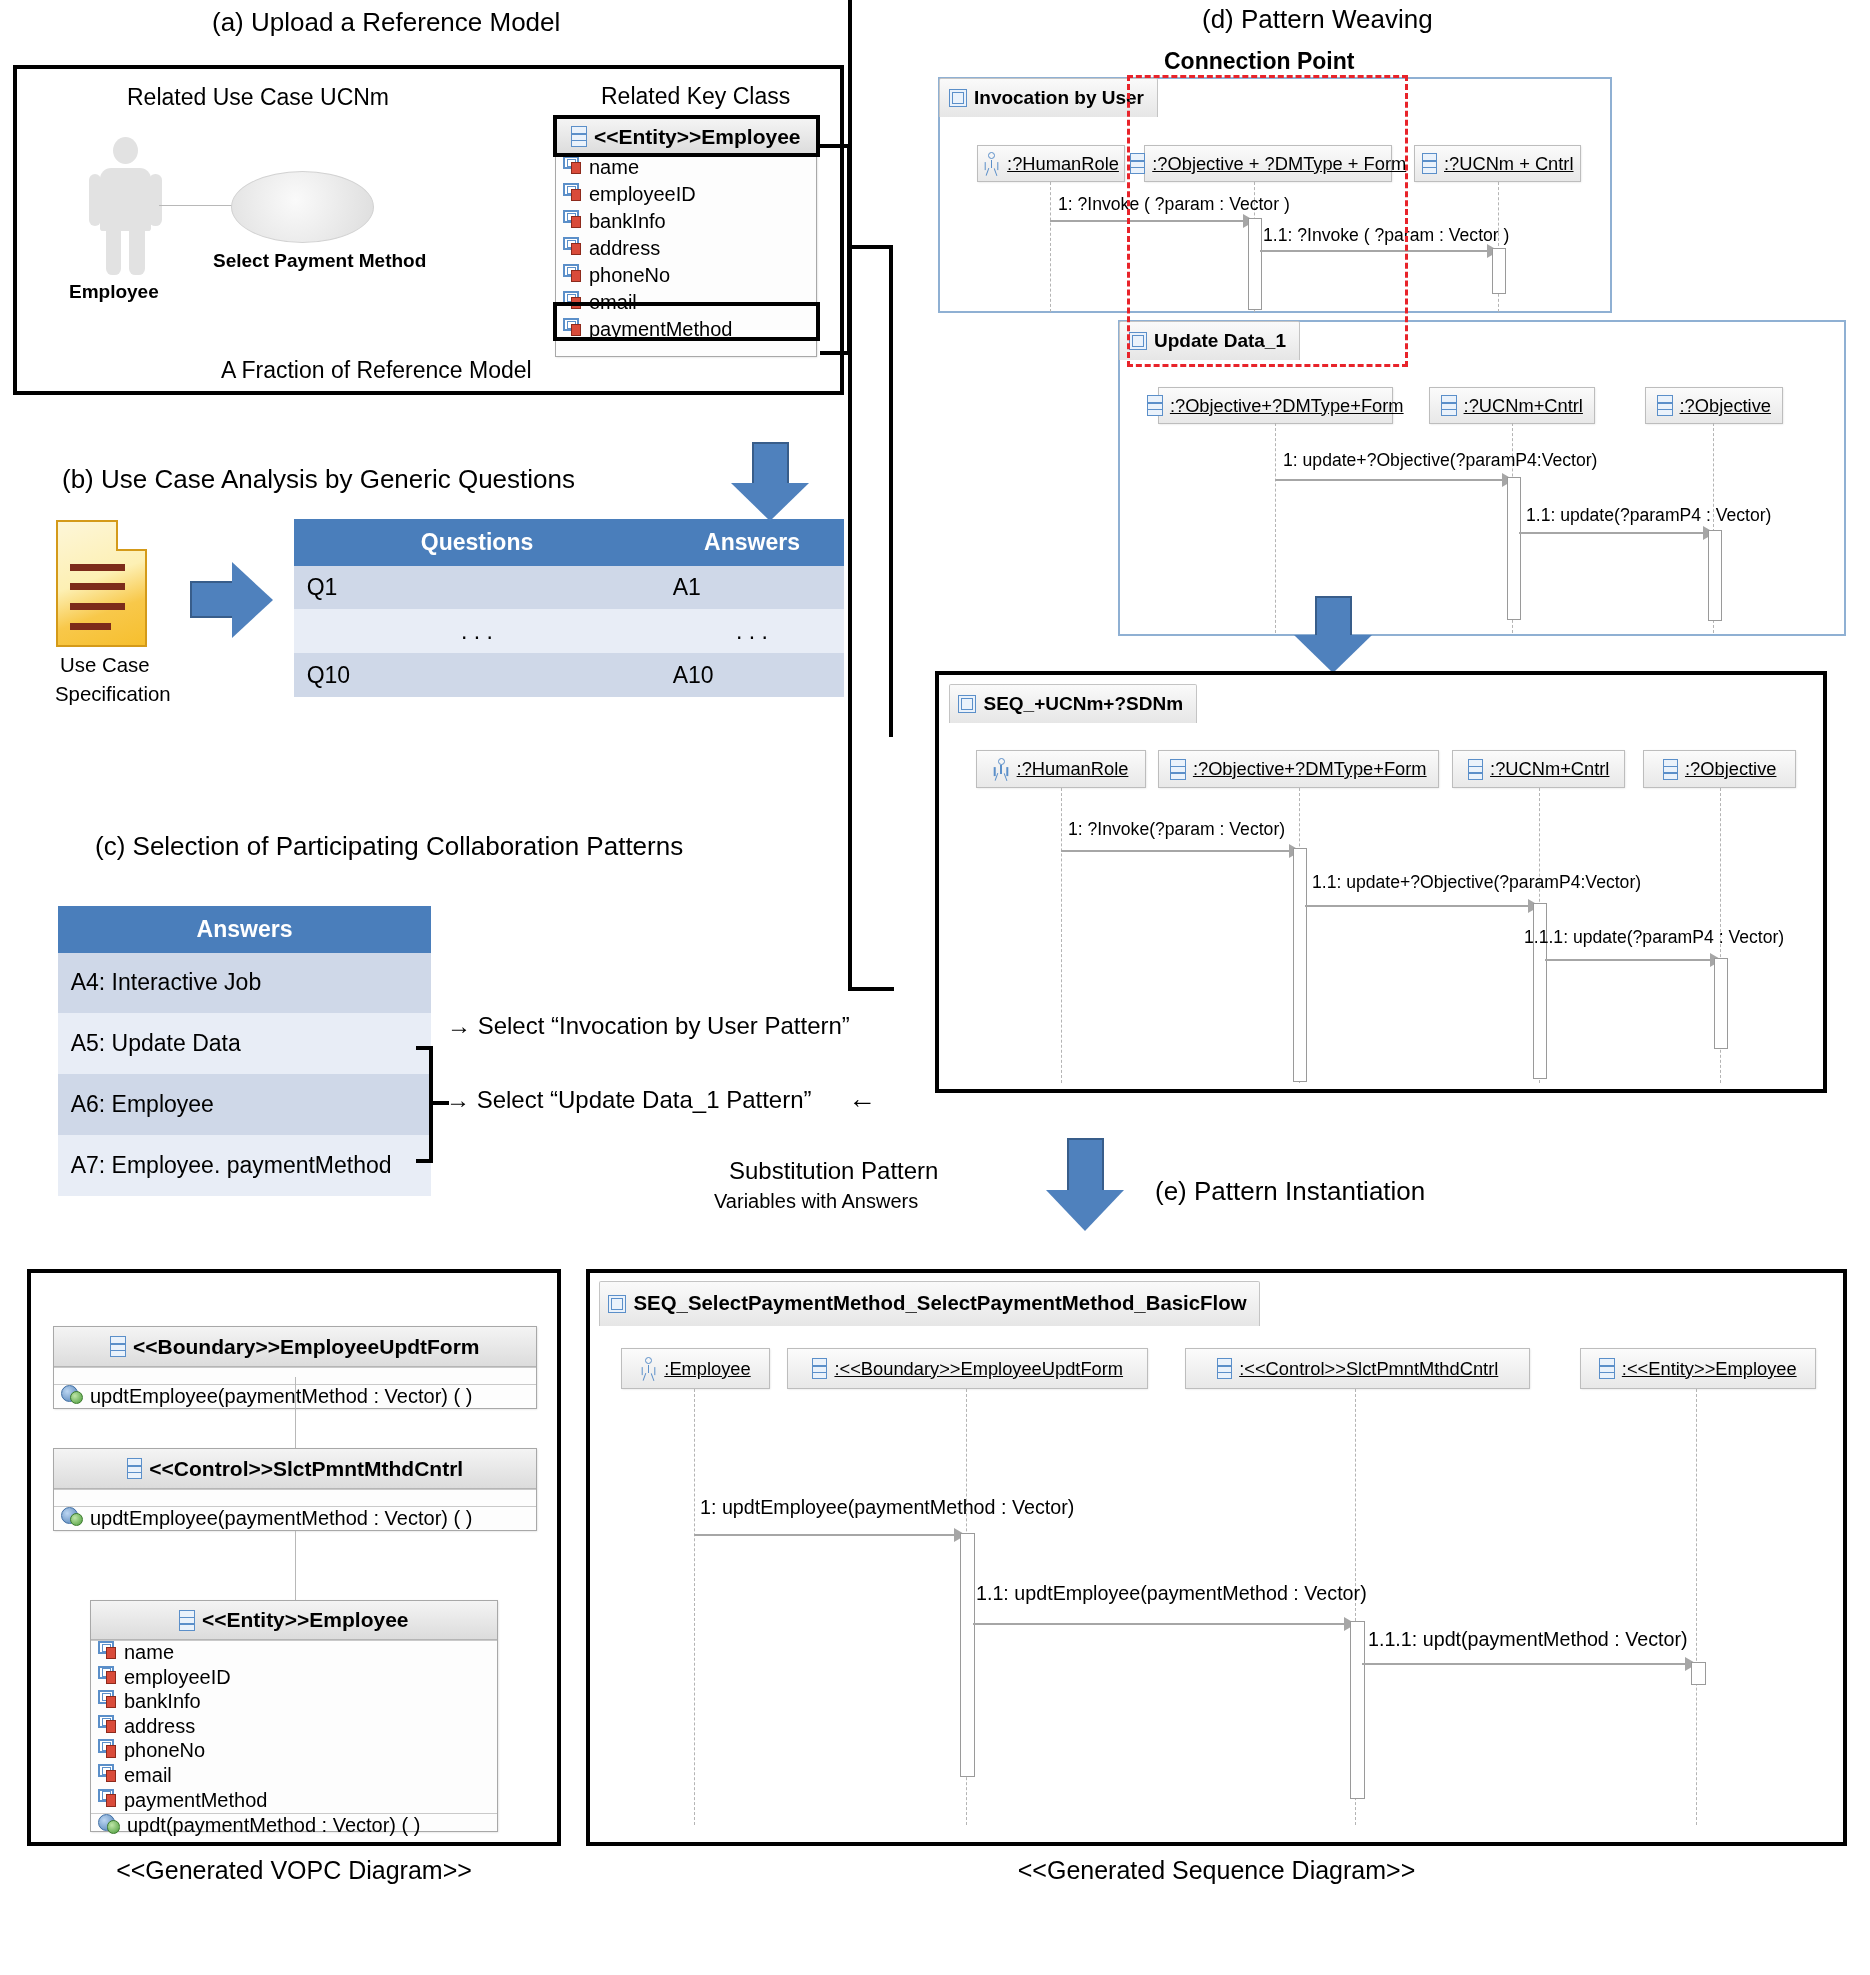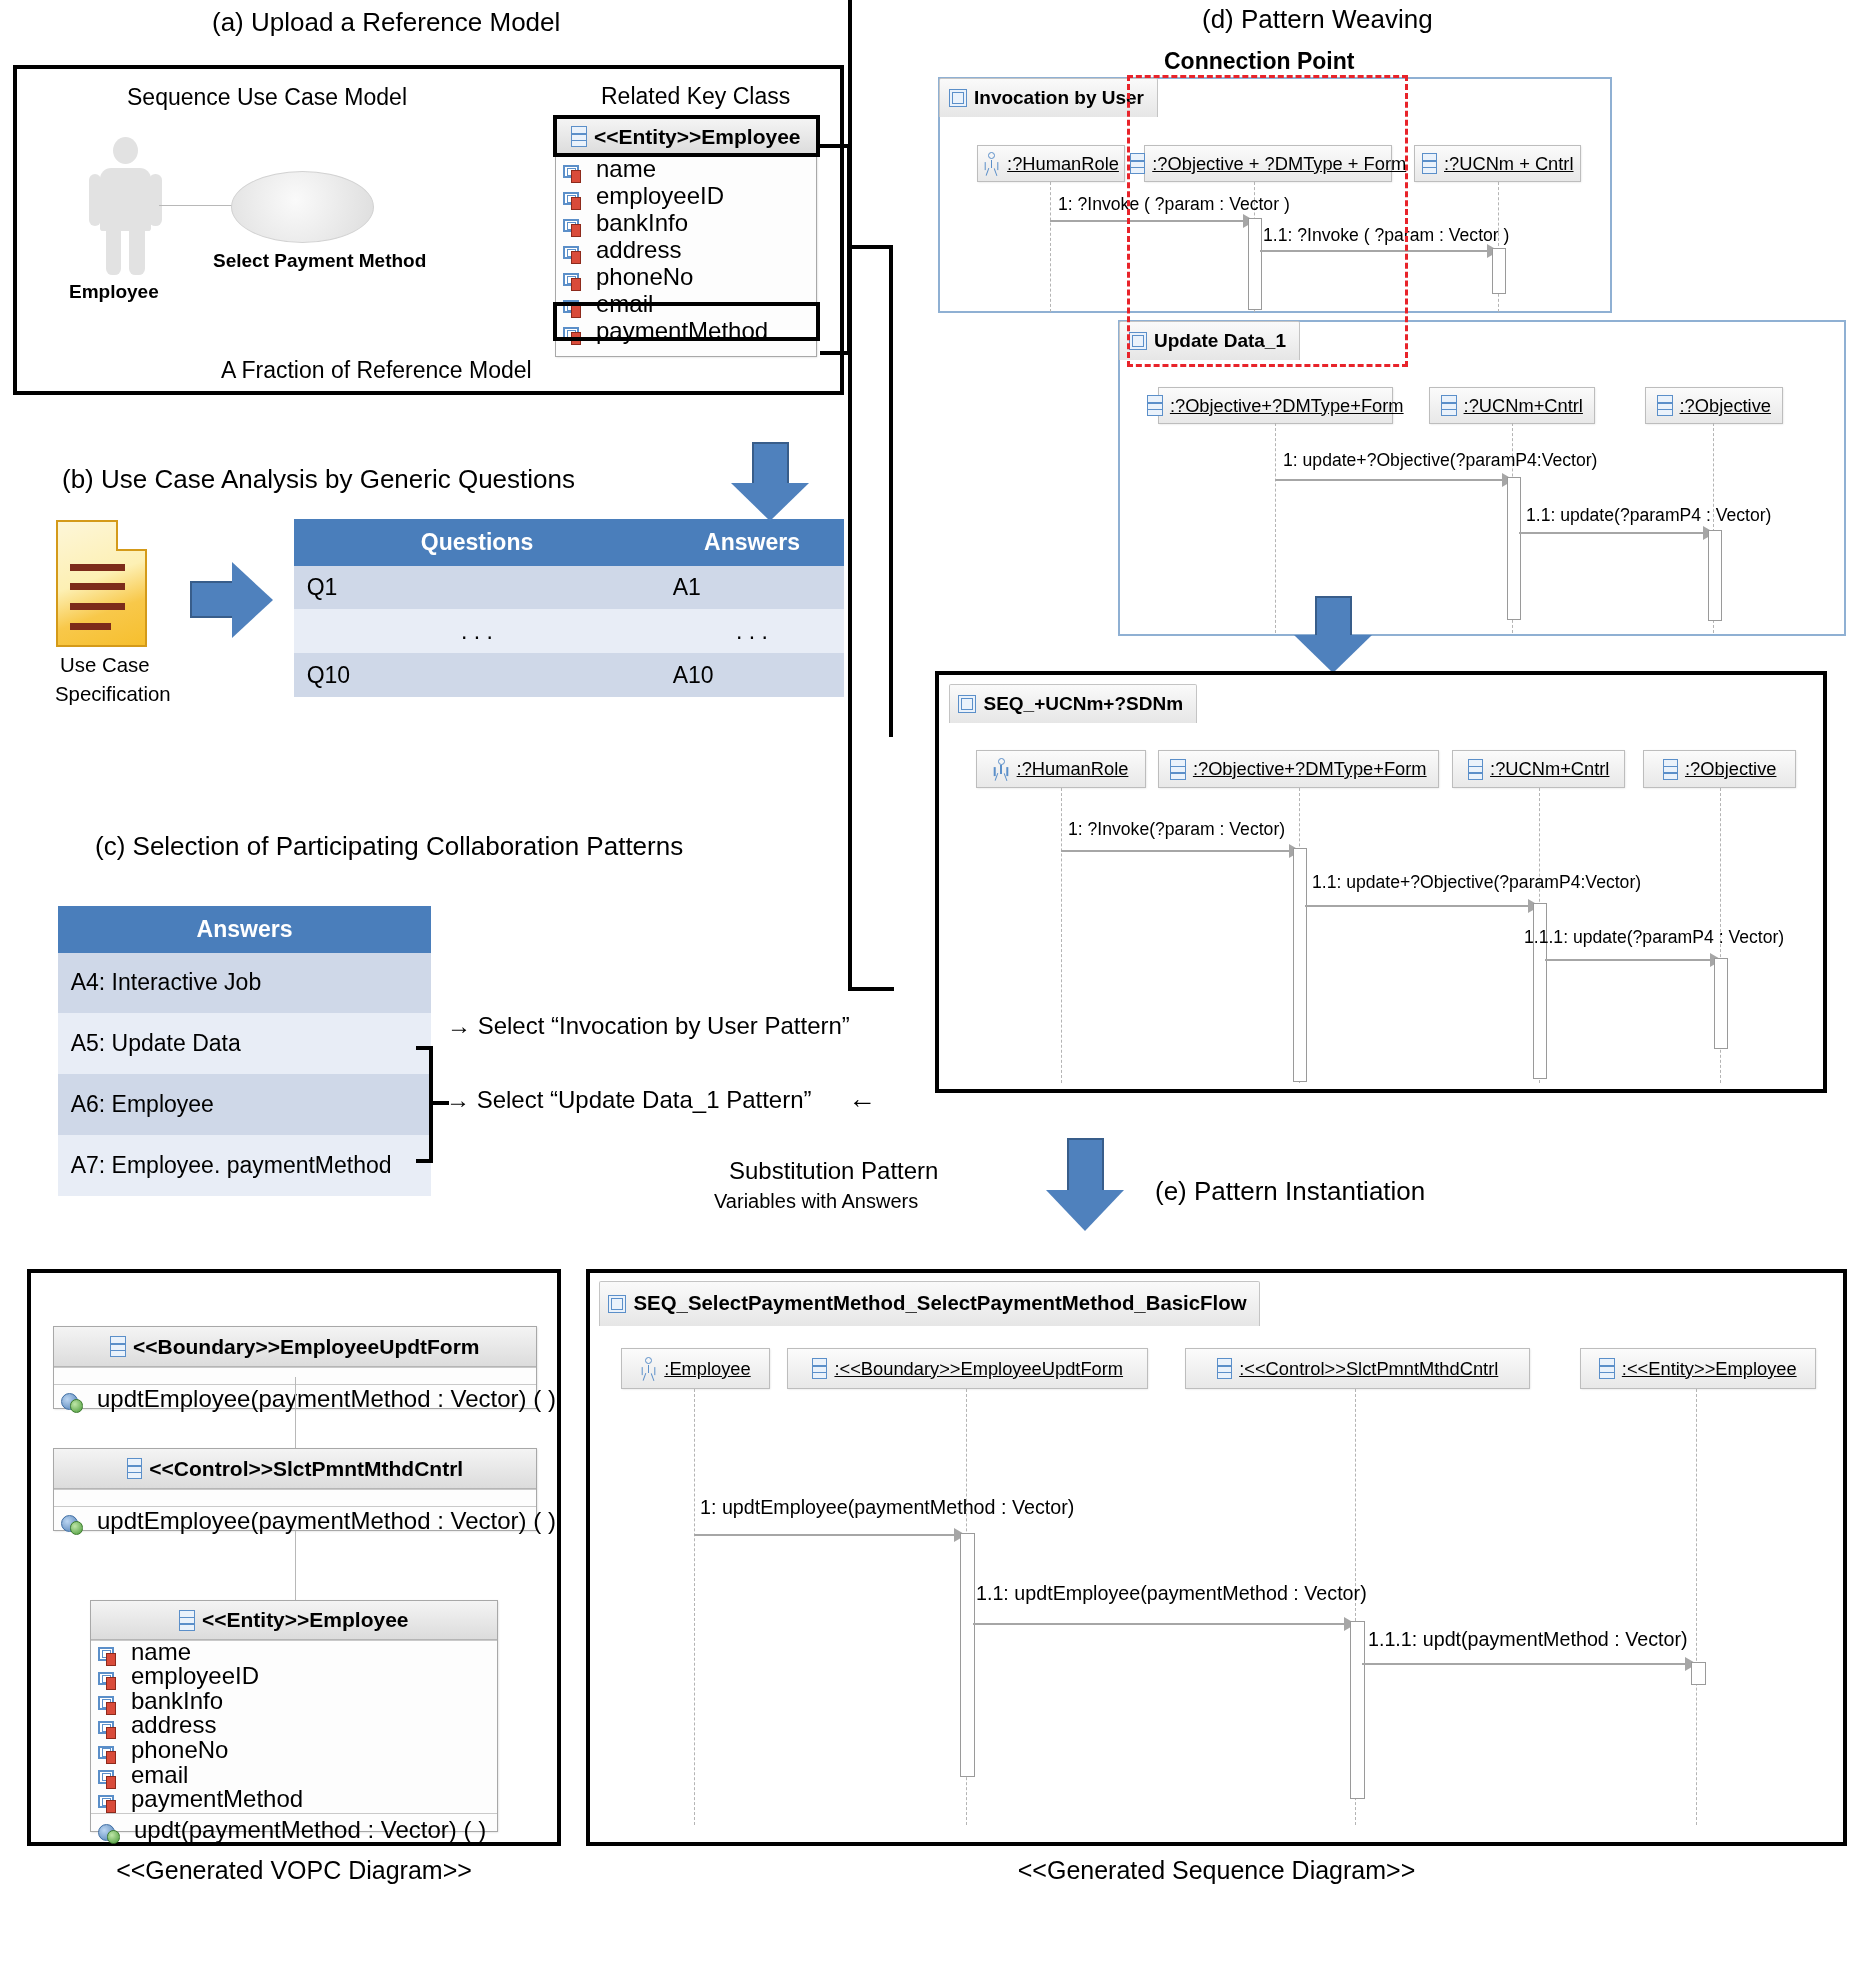--- a/index.html
+++ b/index.html
@@ -8,21 +8,21 @@
   .ttl{font-size:26px;font-weight:400;color:#000;white-space:nowrap;}
   .sub{font-size:23px;font-weight:400;white-space:nowrap;}
   .bold{font-weight:bold;}
   .frame{border:4.2px solid #000;background:#fff;box-sizing:border-box;}
 
   
   .umlcls{background:#fdfdfd;border:0.7px solid #a8a8a8;box-shadow:1.4px 1.4px 2.1px rgba(0,0,0,.18);box-sizing:border-box;}
   .umlhdr{background:linear-gradient(#f4f4f4,#dcdcdc);border-bottom:0.7px solid #b5b5b5;
           display:flex;align-items:center;justify-content:center;gap:7px;
           font-weight:bold;font-size:21px;white-space:nowrap;}
-  .umlrow{display:flex;align-items:flex-end;gap:12px;padding-left:7px;font-size:24px;white-space:nowrap;
+  .umlrow{display:flex;align-items:flex-start;gap:5px;padding-left:7px;font-size:20px;white-space:nowrap;
           height:27px;}
   .sect-div{border-top:0.7px solid #c9c9c9;}
 
   
   .ic-class{width:15.5px;height:21px;border:1.4px solid #5b8fc9;background:#eaf2fb;box-sizing:border-box;position:relative;flex:none;}
   .ic-class:before,.ic-class:after{content:"";position:absolute;left:0;right:0;height:1.4px;background:#5b8fc9;}
   .ic-class:before{top:6.3px;} .ic-class:after{top:12.7px;}
   .ic-attr{width:21px;height:18.3px;position:relative;flex:none;}
   .ic-attr .sq{position:absolute;left:0;top:0;width:15.5px;height:13.4px;border:2.1px solid #5b8fc9;box-sizing:border-box;background:#fff;}
   .ic-attr .sq2{position:absolute;left:3.5px;top:2.8px;width:9.1px;height:8.4px;border:1.4px solid #5b8fc9;box-sizing:border-box;}
@@ -69,21 +69,21 @@
   .redrect{position:absolute;border:3.5px dashed #e8232a;box-sizing:border-box;}
   .blkline{position:absolute;background:#000;}
   .thinline{position:absolute;background:#b8b8b8;}
   .caption{font-size:25px;text-align:center;white-space:nowrap;}
 </style>
 </head>
 <body>
 
 <div class="abs ttl" style="left:212px;top:7px;">(a) Upload a Reference Model</div>
 <div class="abs frame" style="left:12.7px;top:65px;width:831px;height:330px;"></div>
-<div class="abs sub" style="left:127px;top:84px;">Sequence Use Case Model</div>
+<div class="abs sub" style="left:127px;top:84px;">Related Use Case UCNm</div>
 <div class="abs sub" style="left:601px;top:83px;">Related Key Class</div>
 
 <div class="abs" style="left:83px;top:137px;width:84px;height:141px;">
   <div style="position:absolute;left:29.5px;top:0;width:25px;height:27px;border-radius:50%;background:#e2e2e2;"></div>
   <div style="position:absolute;left:17px;top:31px;width:51px;height:63px;border-radius:11.2px 11.2px 2.8px 2.8px;background:#e2e2e2;"></div>
   <div style="position:absolute;left:5.6px;top:37px;width:12.7px;height:52px;border-radius:6.3px;background:#e2e2e2;"></div>
   <div style="position:absolute;left:66px;top:37px;width:12.7px;height:52px;border-radius:6.3px;background:#e2e2e2;"></div>
   <div style="position:absolute;left:22.5px;top:90px;width:15.5px;height:48px;border-radius:0 0 6.3px 6.3px;background:#e2e2e2;"></div>
   <div style="position:absolute;left:46px;top:90px;width:15.5px;height:48px;border-radius:0 0 6.3px 6.3px;background:#e2e2e2;"></div>
 </div>

